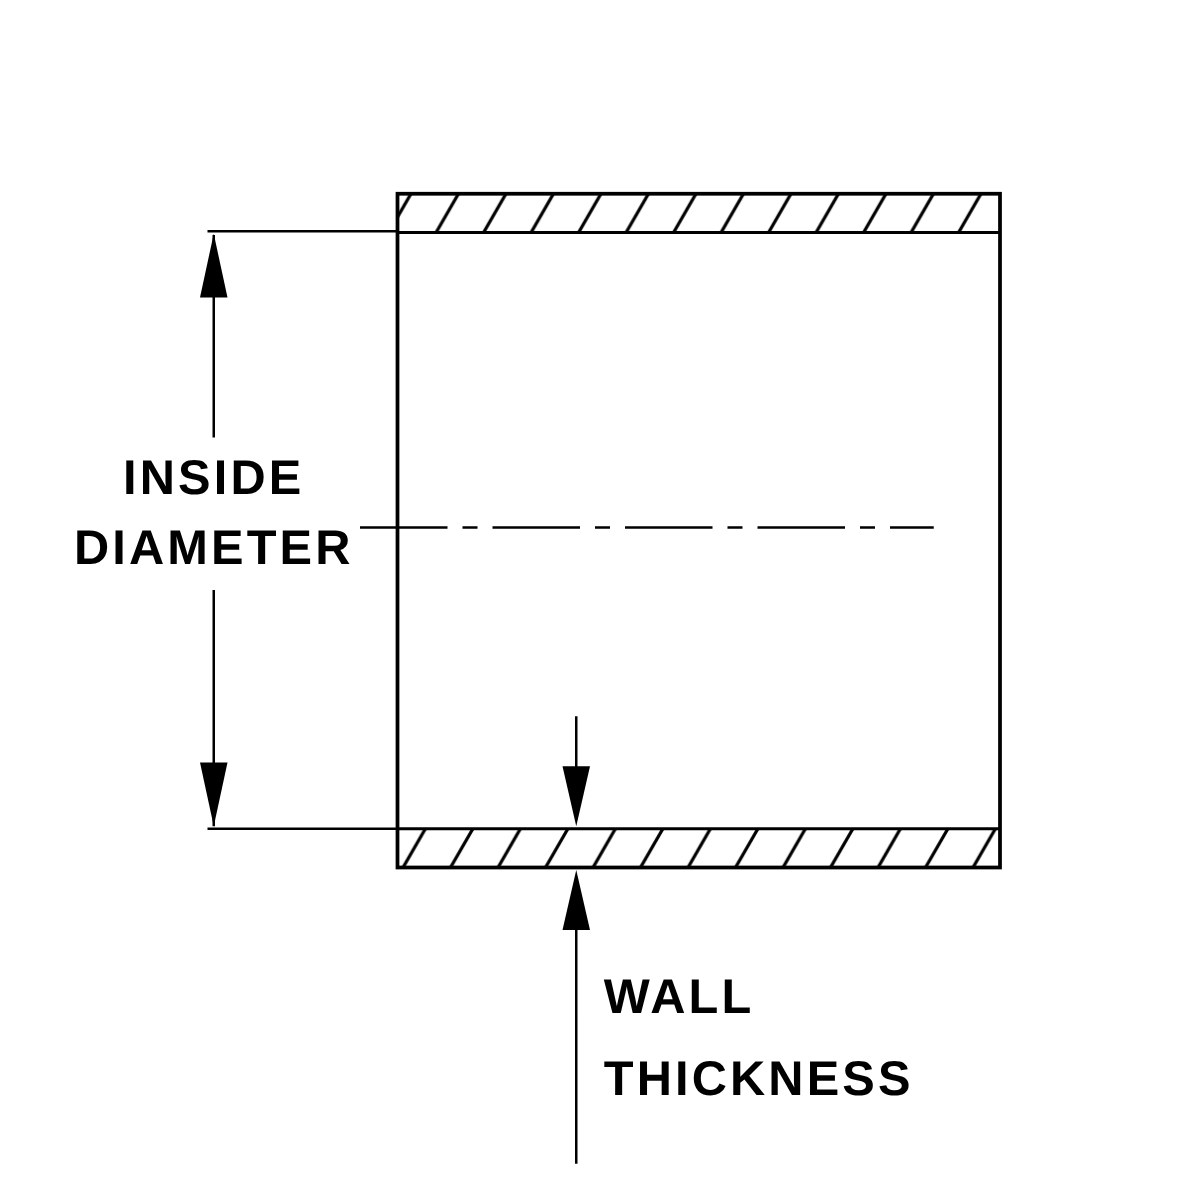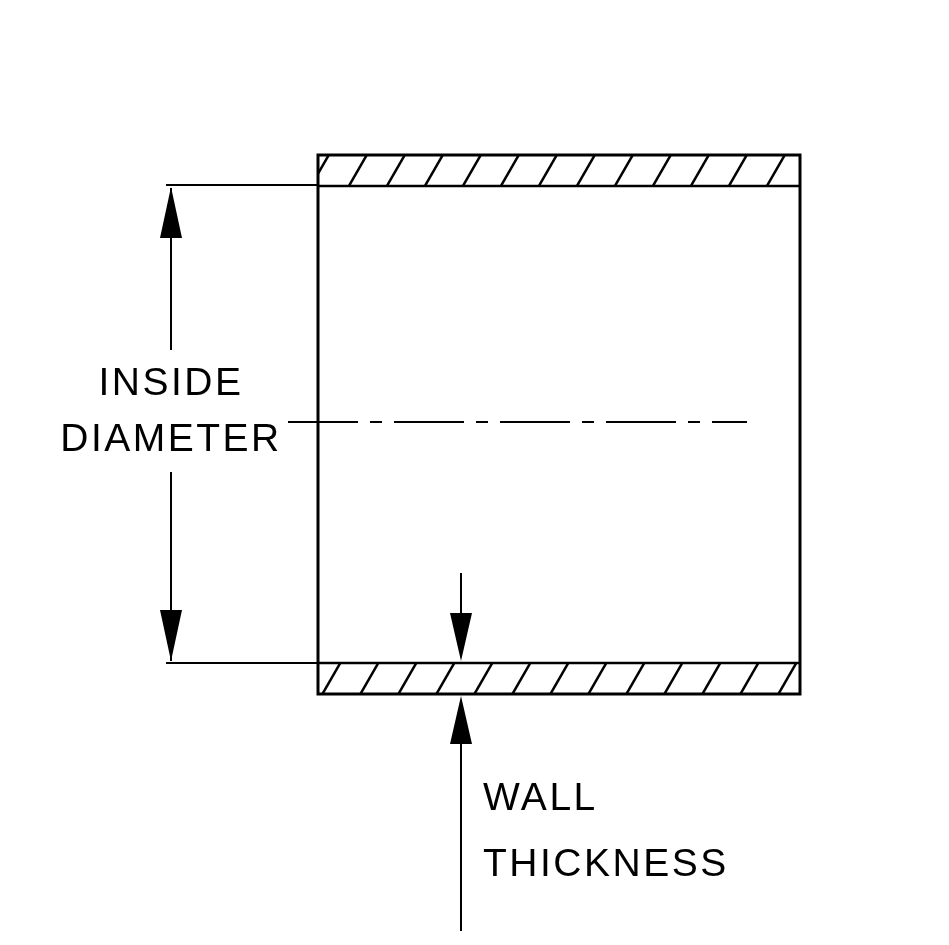--- a/index.html
+++ b/index.html
@@ -5,20 +5,21 @@
   * { box-sizing: border-box; }
   html, body { margin: 0; padding: 0; }
   body { background: #ffffff; }
   .stage {
     position: relative;
     width: 949px;
     height: 945px;
     background: #ffffff;
     overflow: hidden;
     font-family: "Liberation Sans", sans-serif;
+    font-weight: bold;
   }
   svg { display: block; }
   .dim-label {
     font-family: "Liberation Sans", sans-serif;
     font-size: 39px;
     letter-spacing: 2.5px;
     fill: #000000;
   }
 </style>
 </head>

